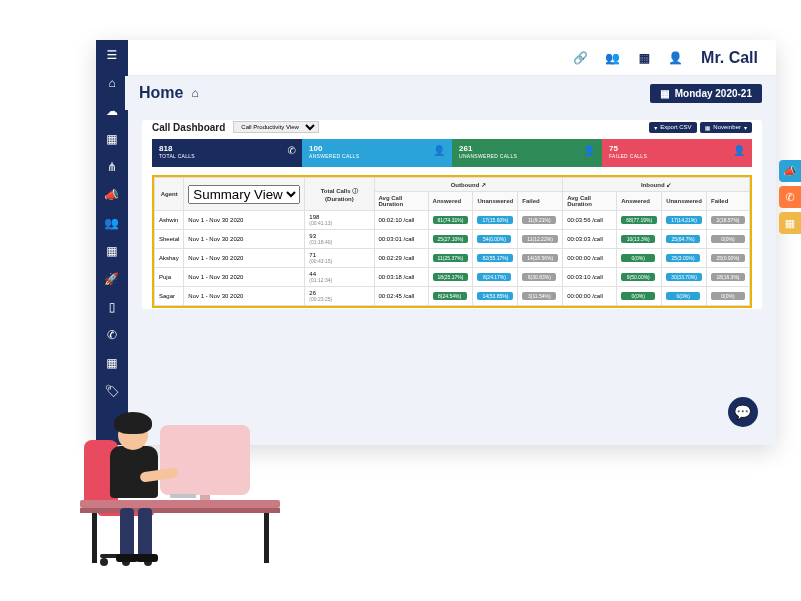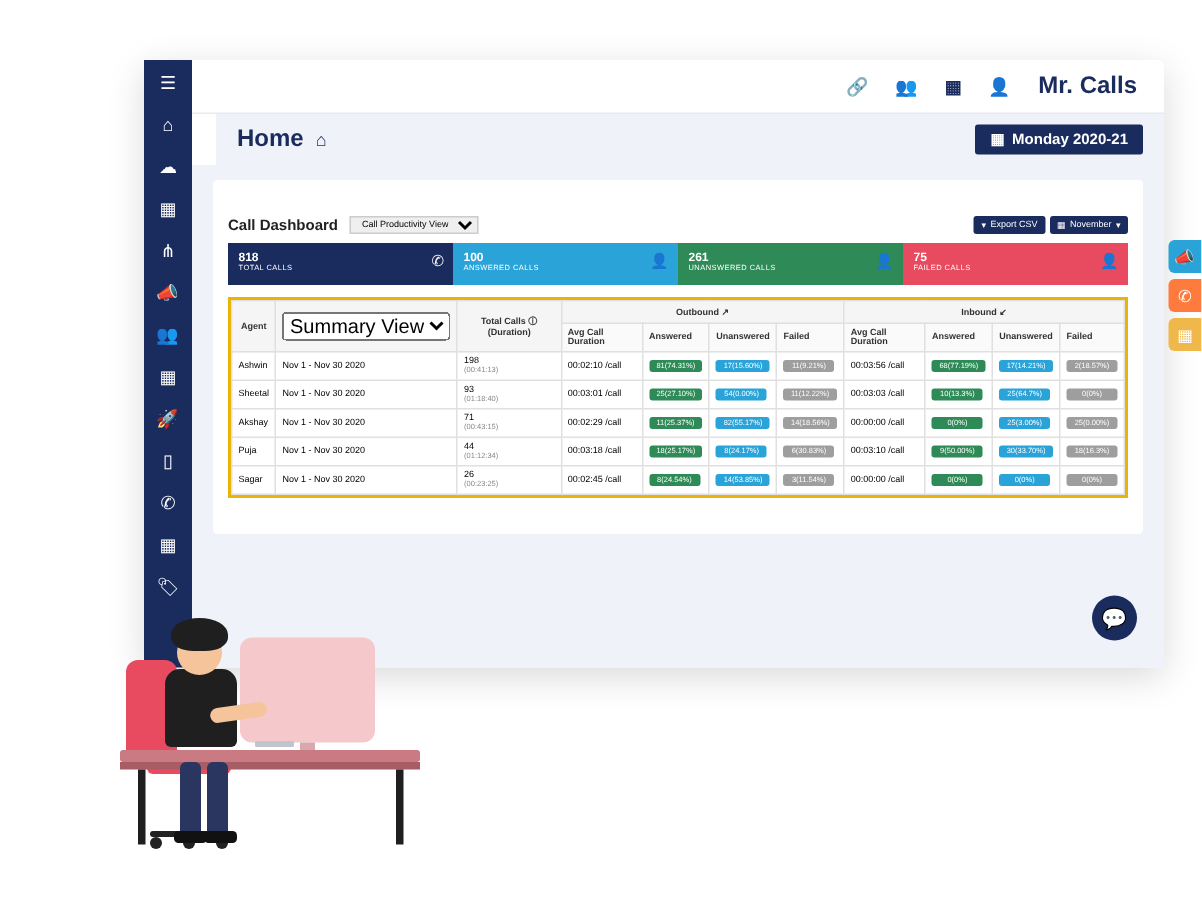--- a/index.html
+++ b/index.html
@@ -2,25 +2,25 @@
 <html><head>
 <meta charset="utf-8">
 <style>
 *{box-sizing:border-box;margin:0;padding:0;font-family:Arial,sans-serif}
 body{background:#fff;width:801px;height:601px;overflow:hidden;position:relative}
 .window{position:absolute;left:96px;top:40px;width:680px;height:405px;background:#fff;box-shadow:0 6px 24px rgba(0,0,0,0.15);border-radius:4px}
 .sidebar{position:absolute;left:0;top:0;width:32px;height:100%;background:#1a2b5e;display:flex;flex-direction:column;align-items:center;padding-top:8px;gap:14px}
 .sidebar .ic{width:14px;height:14px;color:#fff;display:flex;align-items:center;justify-content:center;font-size:12px;cursor:pointer}
 .topbar{position:absolute;left:32px;top:0;right:0;height:36px;display:flex;align-items:center;justify-content:flex-end;gap:18px;padding:0 18px;color:#1a2b5e;font-weight:700;font-size:16px;border-bottom:1px solid #e8eaf0}
 .topbar .ic{font-size:12px;color:#1a2b5e;cursor:pointer}
-.hdr{position:absolute;left:48px;top:36px;right:0;height:34px;background:#eff2f9;display:flex;align-items:center;justify-content:space-between;padding:0 14px}
+.hdr{position:absolute;left:29px;top:36px;right:0;height:34px;background:#eff2f9;display:flex;align-items:center;justify-content:space-between;padding:0 14px}
 .hdr h1{color:#1a2b5e;font-size:16px;font-weight:800;display:flex;align-items:center;gap:8px}
 .hdr .date{background:#1a2b5e;color:#fff;font-size:10px;font-weight:700;padding:4px 10px;border-radius:2px;display:flex;align-items:center;gap:5px}
 .content{position:absolute;left:32px;top:70px;right:0;bottom:0;background:#eff2f9;padding:10px 14px;overflow:hidden}
-.card{background:#fff;border-radius:3px;padding:24px 10px}
+.card{background:#fff;border-radius:3px;padding:1px 10px}
 .card-hdr{display:flex;align-items:center;gap:8px;margin-bottom:6px}
 .card-hdr h2{font-size:10px;font-weight:700;color:#222}
 .card-hdr select{font-size:6px;padding:1px 3px;border:1px solid #ccc}
 .card-hdr .btns{margin-left:auto;display:flex;gap:3px}
 .card-hdr .btn{background:#1a2b5e;color:#fff;font-size:6px;padding:2px 5px;border-radius:2px;display:flex;align-items:center;gap:3px;cursor:pointer}
 .stats{display:flex;gap:0;margin-bottom:8px}
 .stat{flex:1;color:#fff;padding:5px 7px;position:relative;min-height:28px}
 .stat .num{font-size:8px;font-weight:700}
 .stat .lbl{font-size:5px;letter-spacing:0.3px}
 .stat .sic{position:absolute;right:6px;top:6px;font-size:10px}
@@ -80,21 +80,21 @@
     <div class="ic">✆</div>
     <div class="ic">▦</div>
     <div class="ic">🏷</div>
   </div>
 
   <div class="topbar">
     <span class="ic">🔗</span>
     <span class="ic">👥</span>
     <span class="ic">▦</span>
     <span class="ic">👤</span>
-    <span>Mr. Calls</span>
+    <span>Mr. Call</span>
   </div>
 
   <div class="hdr">
     <h1>
         <span>Home</span> 
         <span style="font-size:12px">⌂</span>
       </h1>
     <div class="date">▦ <span>Monday 2020-21</span></div>
   </div>
 

